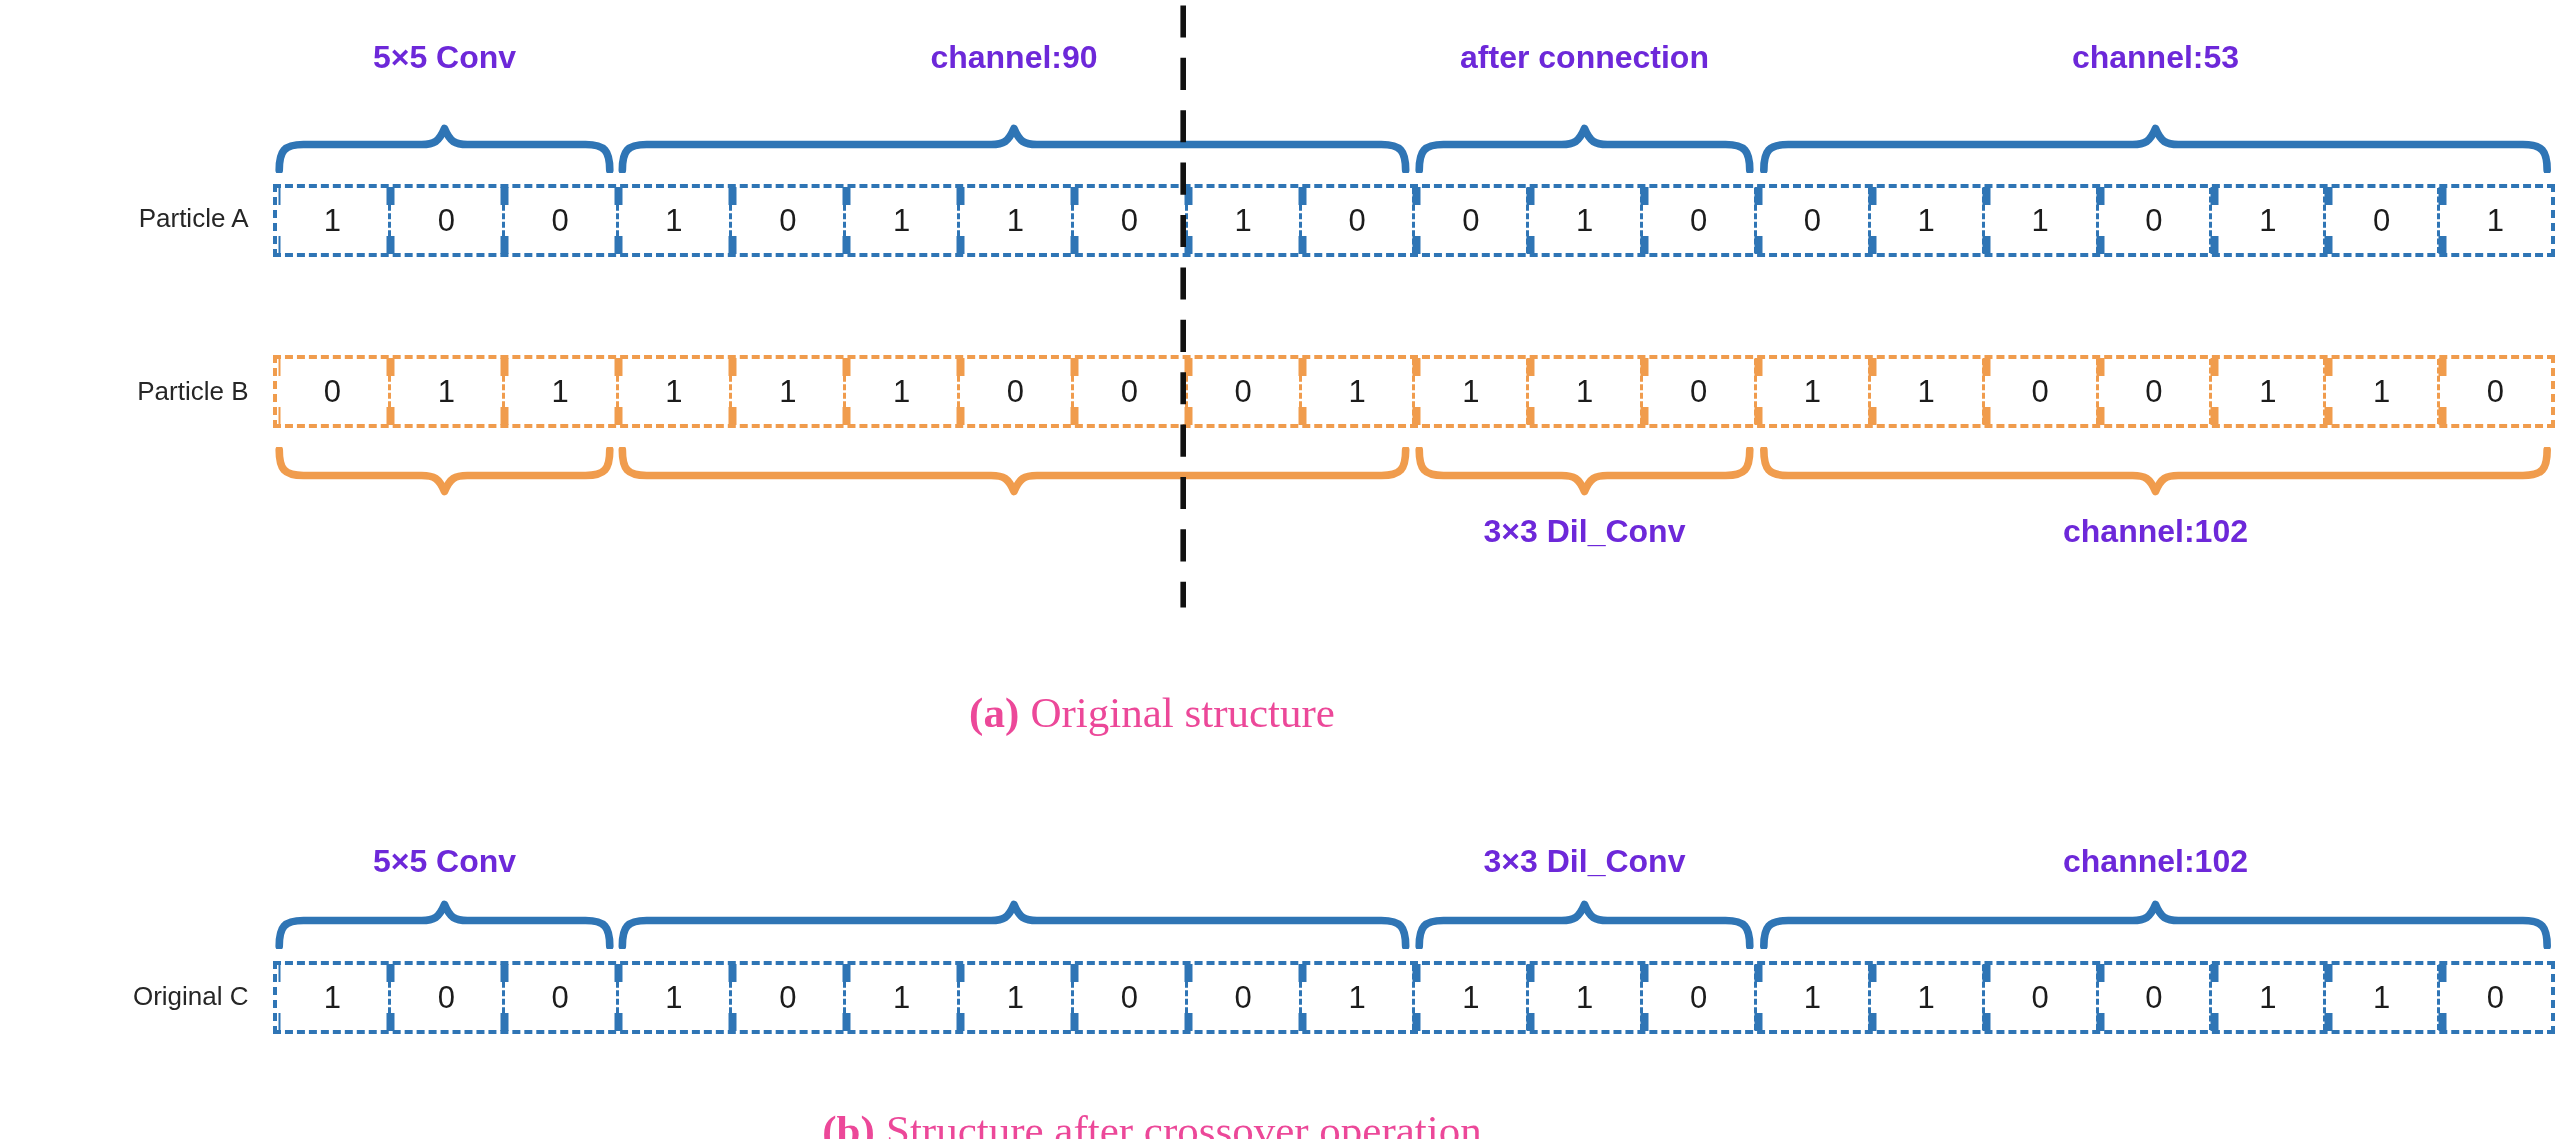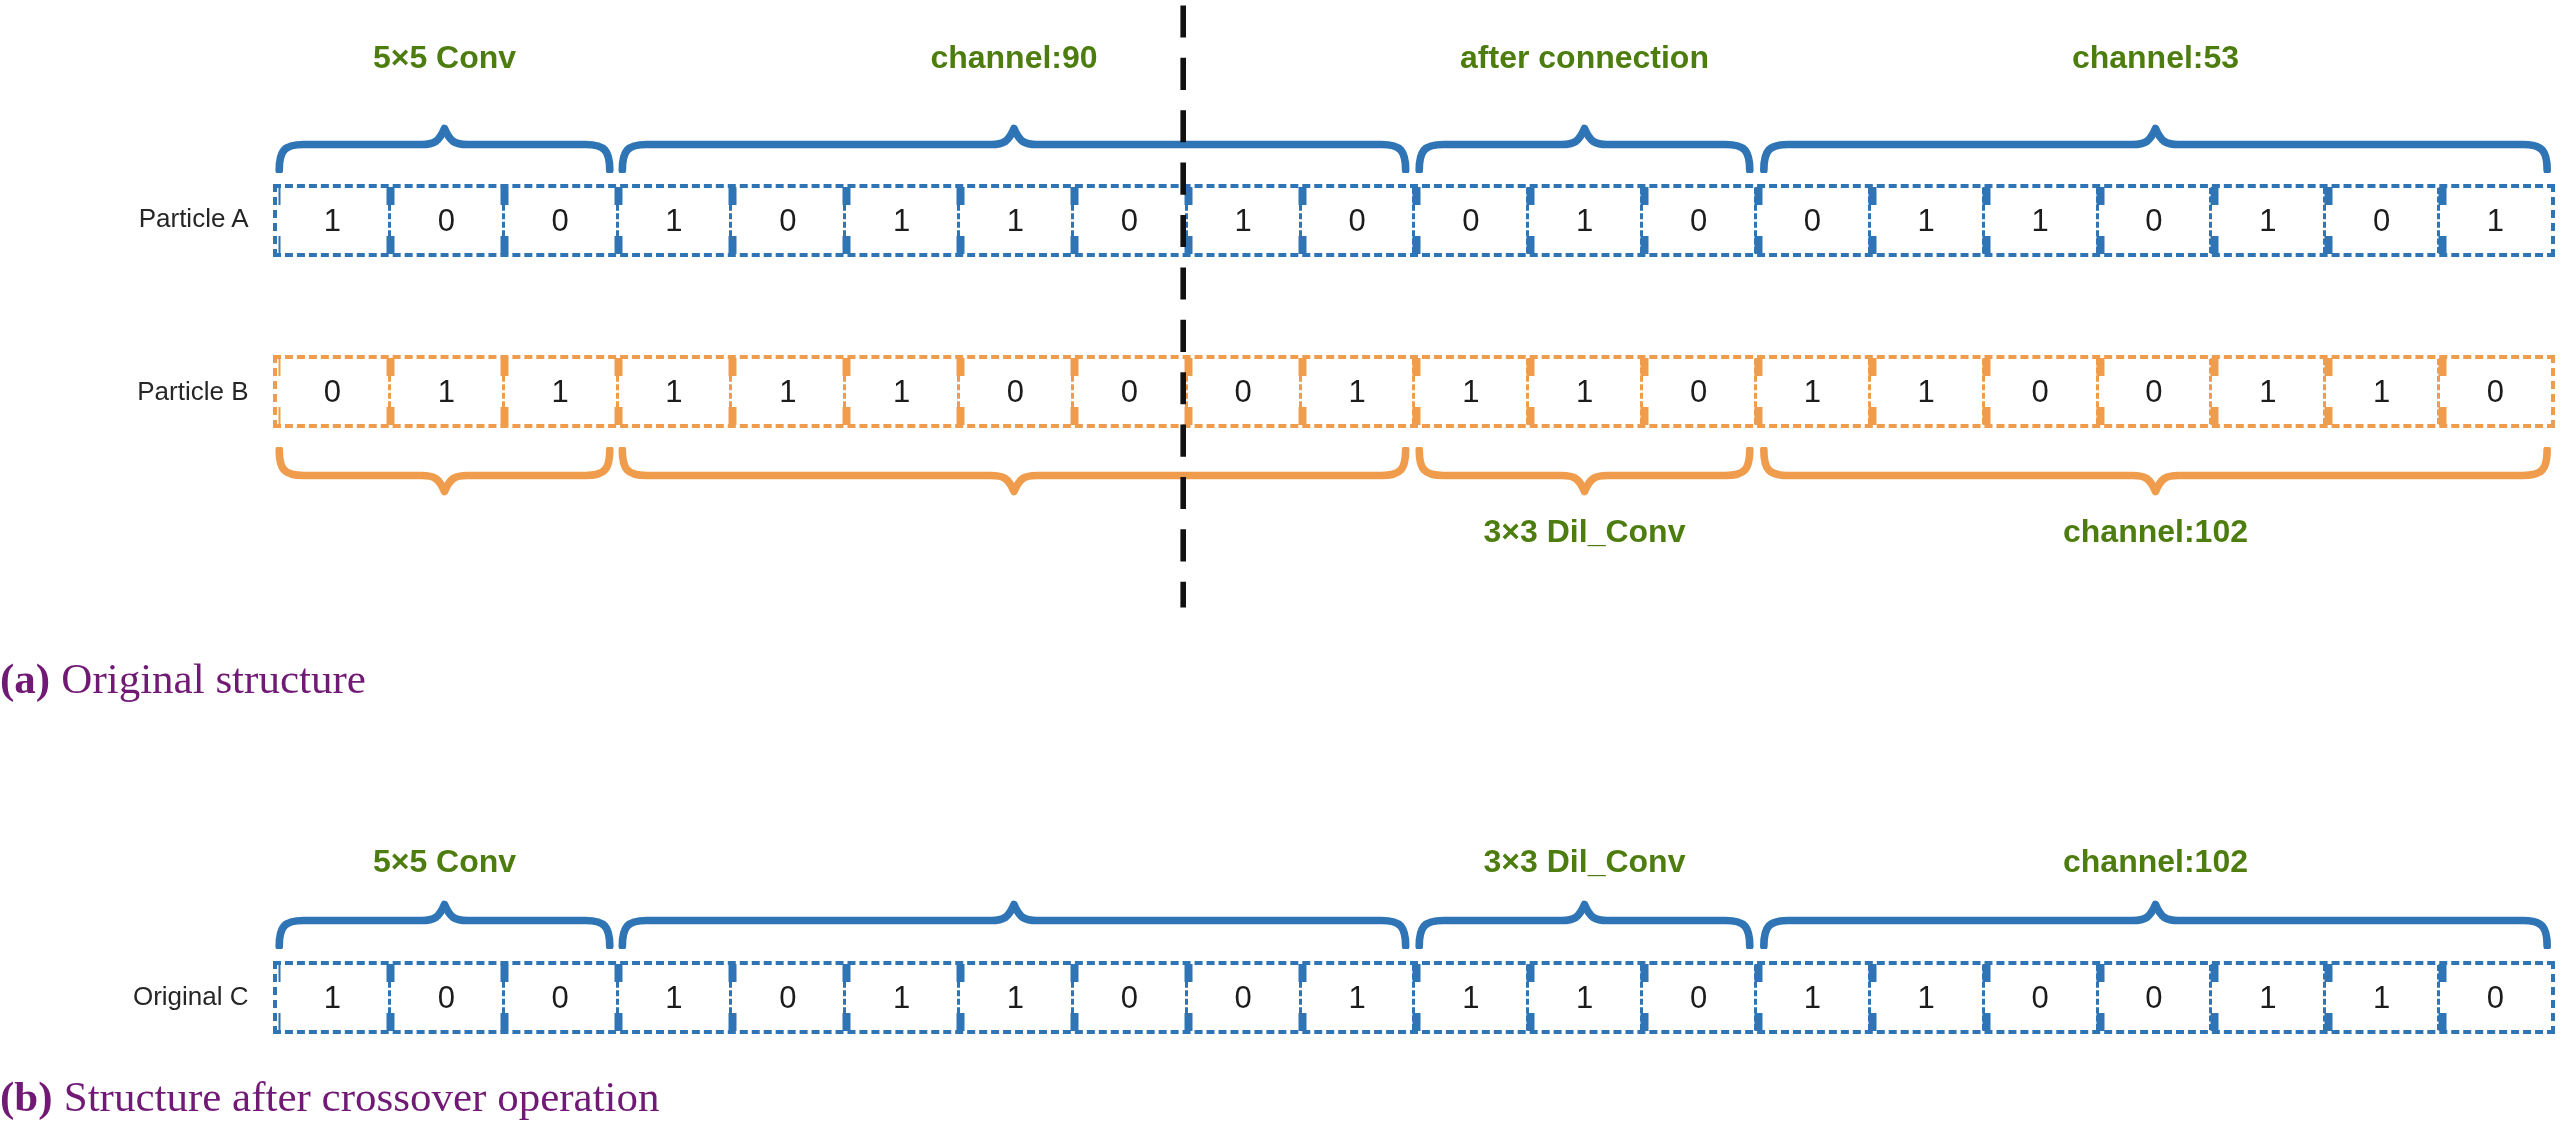--- a/index.html
+++ b/index.html
@@ -9,21 +9,21 @@
   }
   html,body{margin:0;padding:0;background:#ffffff;}
   #figure-root{
     position:relative;width:2576px;height:1139px;background:#ffffff;overflow:hidden;
     font-family:"Liberation Sans",sans-serif;
   }
   .abs{position:absolute;}
   
   .grp-label{
     position:absolute;height:41px;line-height:41px;text-align:center;
-    font:700 32px "Liberation Sans",sans-serif;color:#4d7c0f;white-space:nowrap;
+    font:700 32px "Liberation Sans",sans-serif;color:#6d28d9;white-space:nowrap;
   }
   
   .bitrow{
     position:absolute;display:flex;box-sizing:border-box;
     border:4.9px dashed var(--blue);background:#fff;
   }
   .bitrow.blue{border-color:var(--blue);color:var(--blue);}
   .bitrow.orange{border-color:var(--orange);color:var(--orange);}
   .bitrow::before,.bitrow::after{
     content:"";position:absolute;left:0;right:0;height:17.5px;pointer-events:none;
@@ -43,22 +43,22 @@
   .brace path{fill:none;stroke-width:11;stroke-linecap:round;stroke-linejoin:round;}
   .brace.blue path{stroke:var(--blue);}
   .brace.orange path{stroke:var(--orange);}
   
   .particle-label{
     position:absolute;left:17.5px;width:231px;height:31px;line-height:31px;
     font:400 26px "Liberation Sans",sans-serif;color:#262626;text-align:right;
   }
   
   .caption{
-    position:absolute;left:0;width:2304px;text-align:left;white-space:nowrap;
-    font:400 43px "Liberation Serif","DejaVu Serif",serif;color:#701a75;
+    position:absolute;left:0;width:2304px;text-align:center;white-space:nowrap;
+    font:400 43px "Liberation Serif","DejaVu Serif",serif;color:#ec4899;margin-top:34px;
   }
   .cap-tag{font-weight:700;margin-right:11.2px;}
 </style>
 </head>
 <body>
 
 <div id="figure-root">
 
   <div class="grp-label" style="left:273px;top:39px;width:343px">5×5 Conv</div>
   <div class="grp-label" style="left:615px;top:39px;width:798px">channel:90</div>

